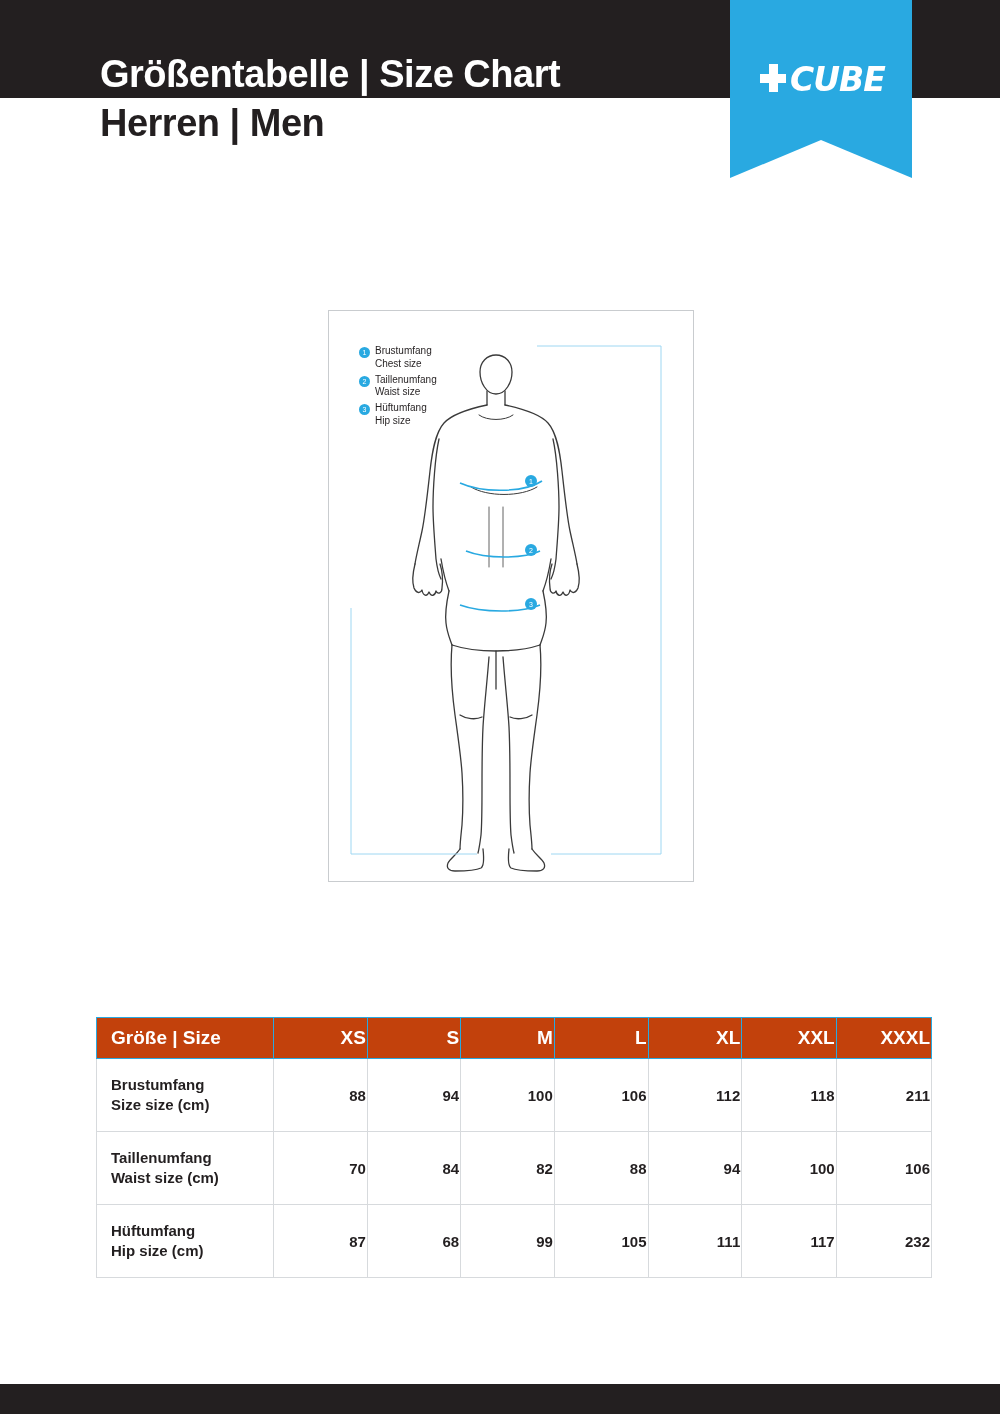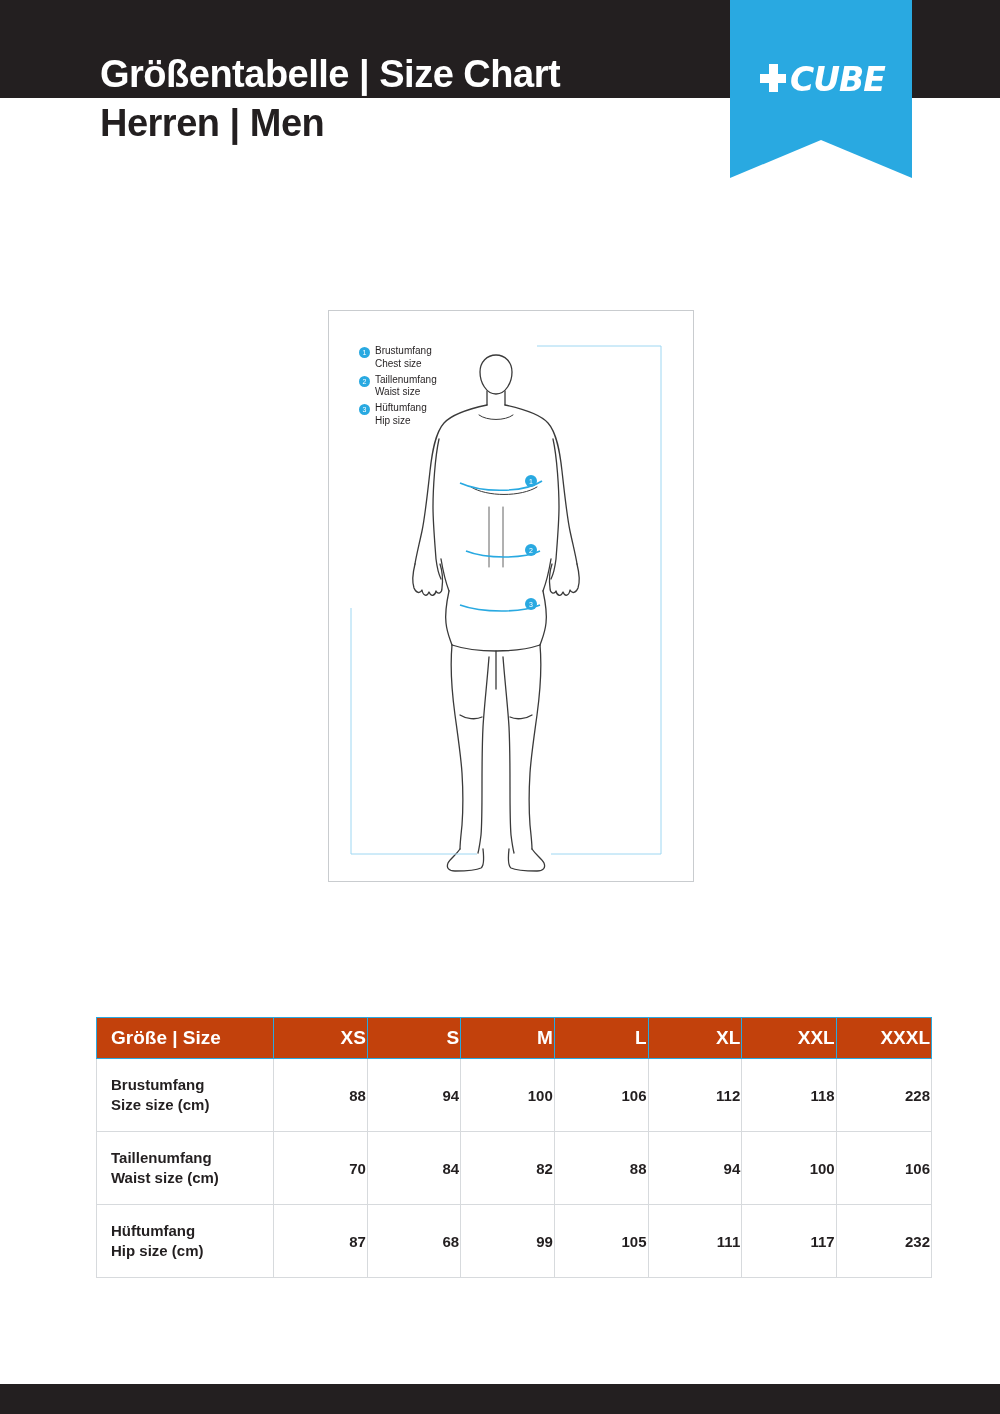--- a/index.html
+++ b/index.html
@@ -337,21 +337,21 @@
       <td class="rowhead">
         <span class="de">Brustumfang</span>
         <span class="en">Size size (cm)</span>
       </td>
       <td>88</td>
       <td>94</td>
       <td>100</td>
       <td>106</td>
       <td>112</td>
       <td>118</td>
-      <td>228</td>
+      <td>211</td>
     </tr>
     <tr>
       <td class="rowhead">
         <span class="de">Taillenumfang</span>
         <span class="en">Waist size (cm)</span>
       </td>
       <td>70</td>
       <td>84</td>
       <td>82</td>
       <td>88</td>

